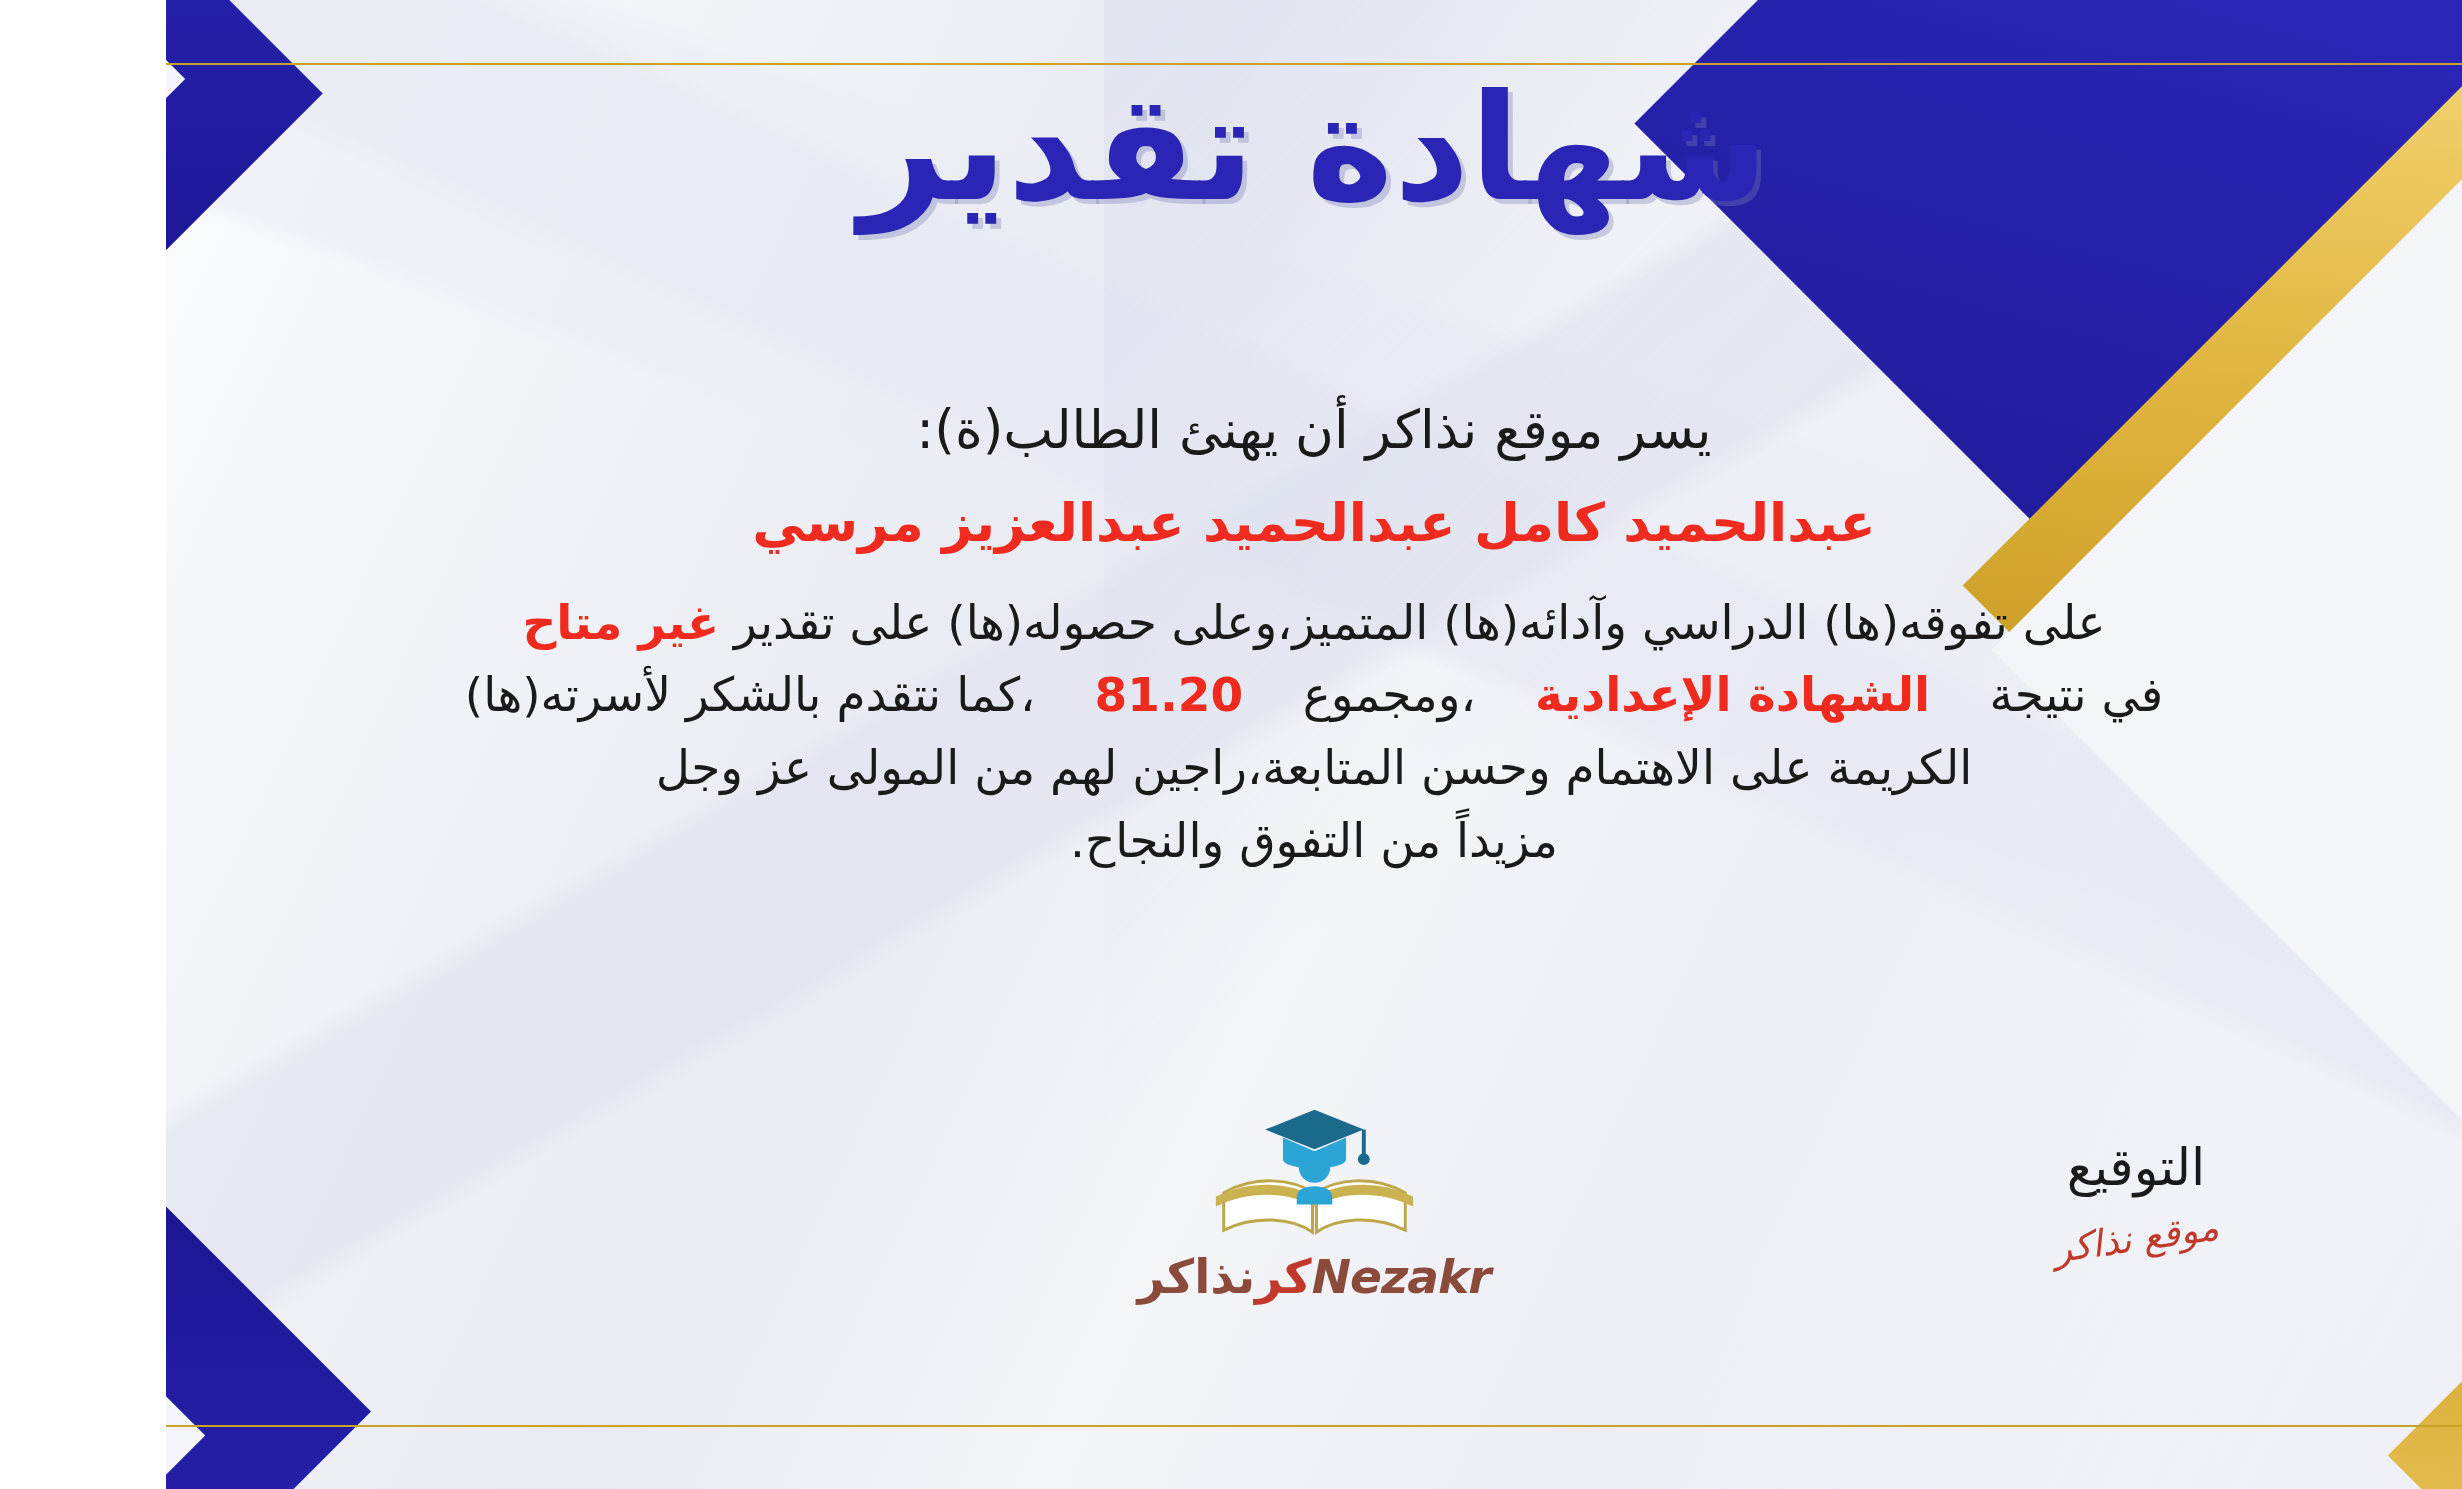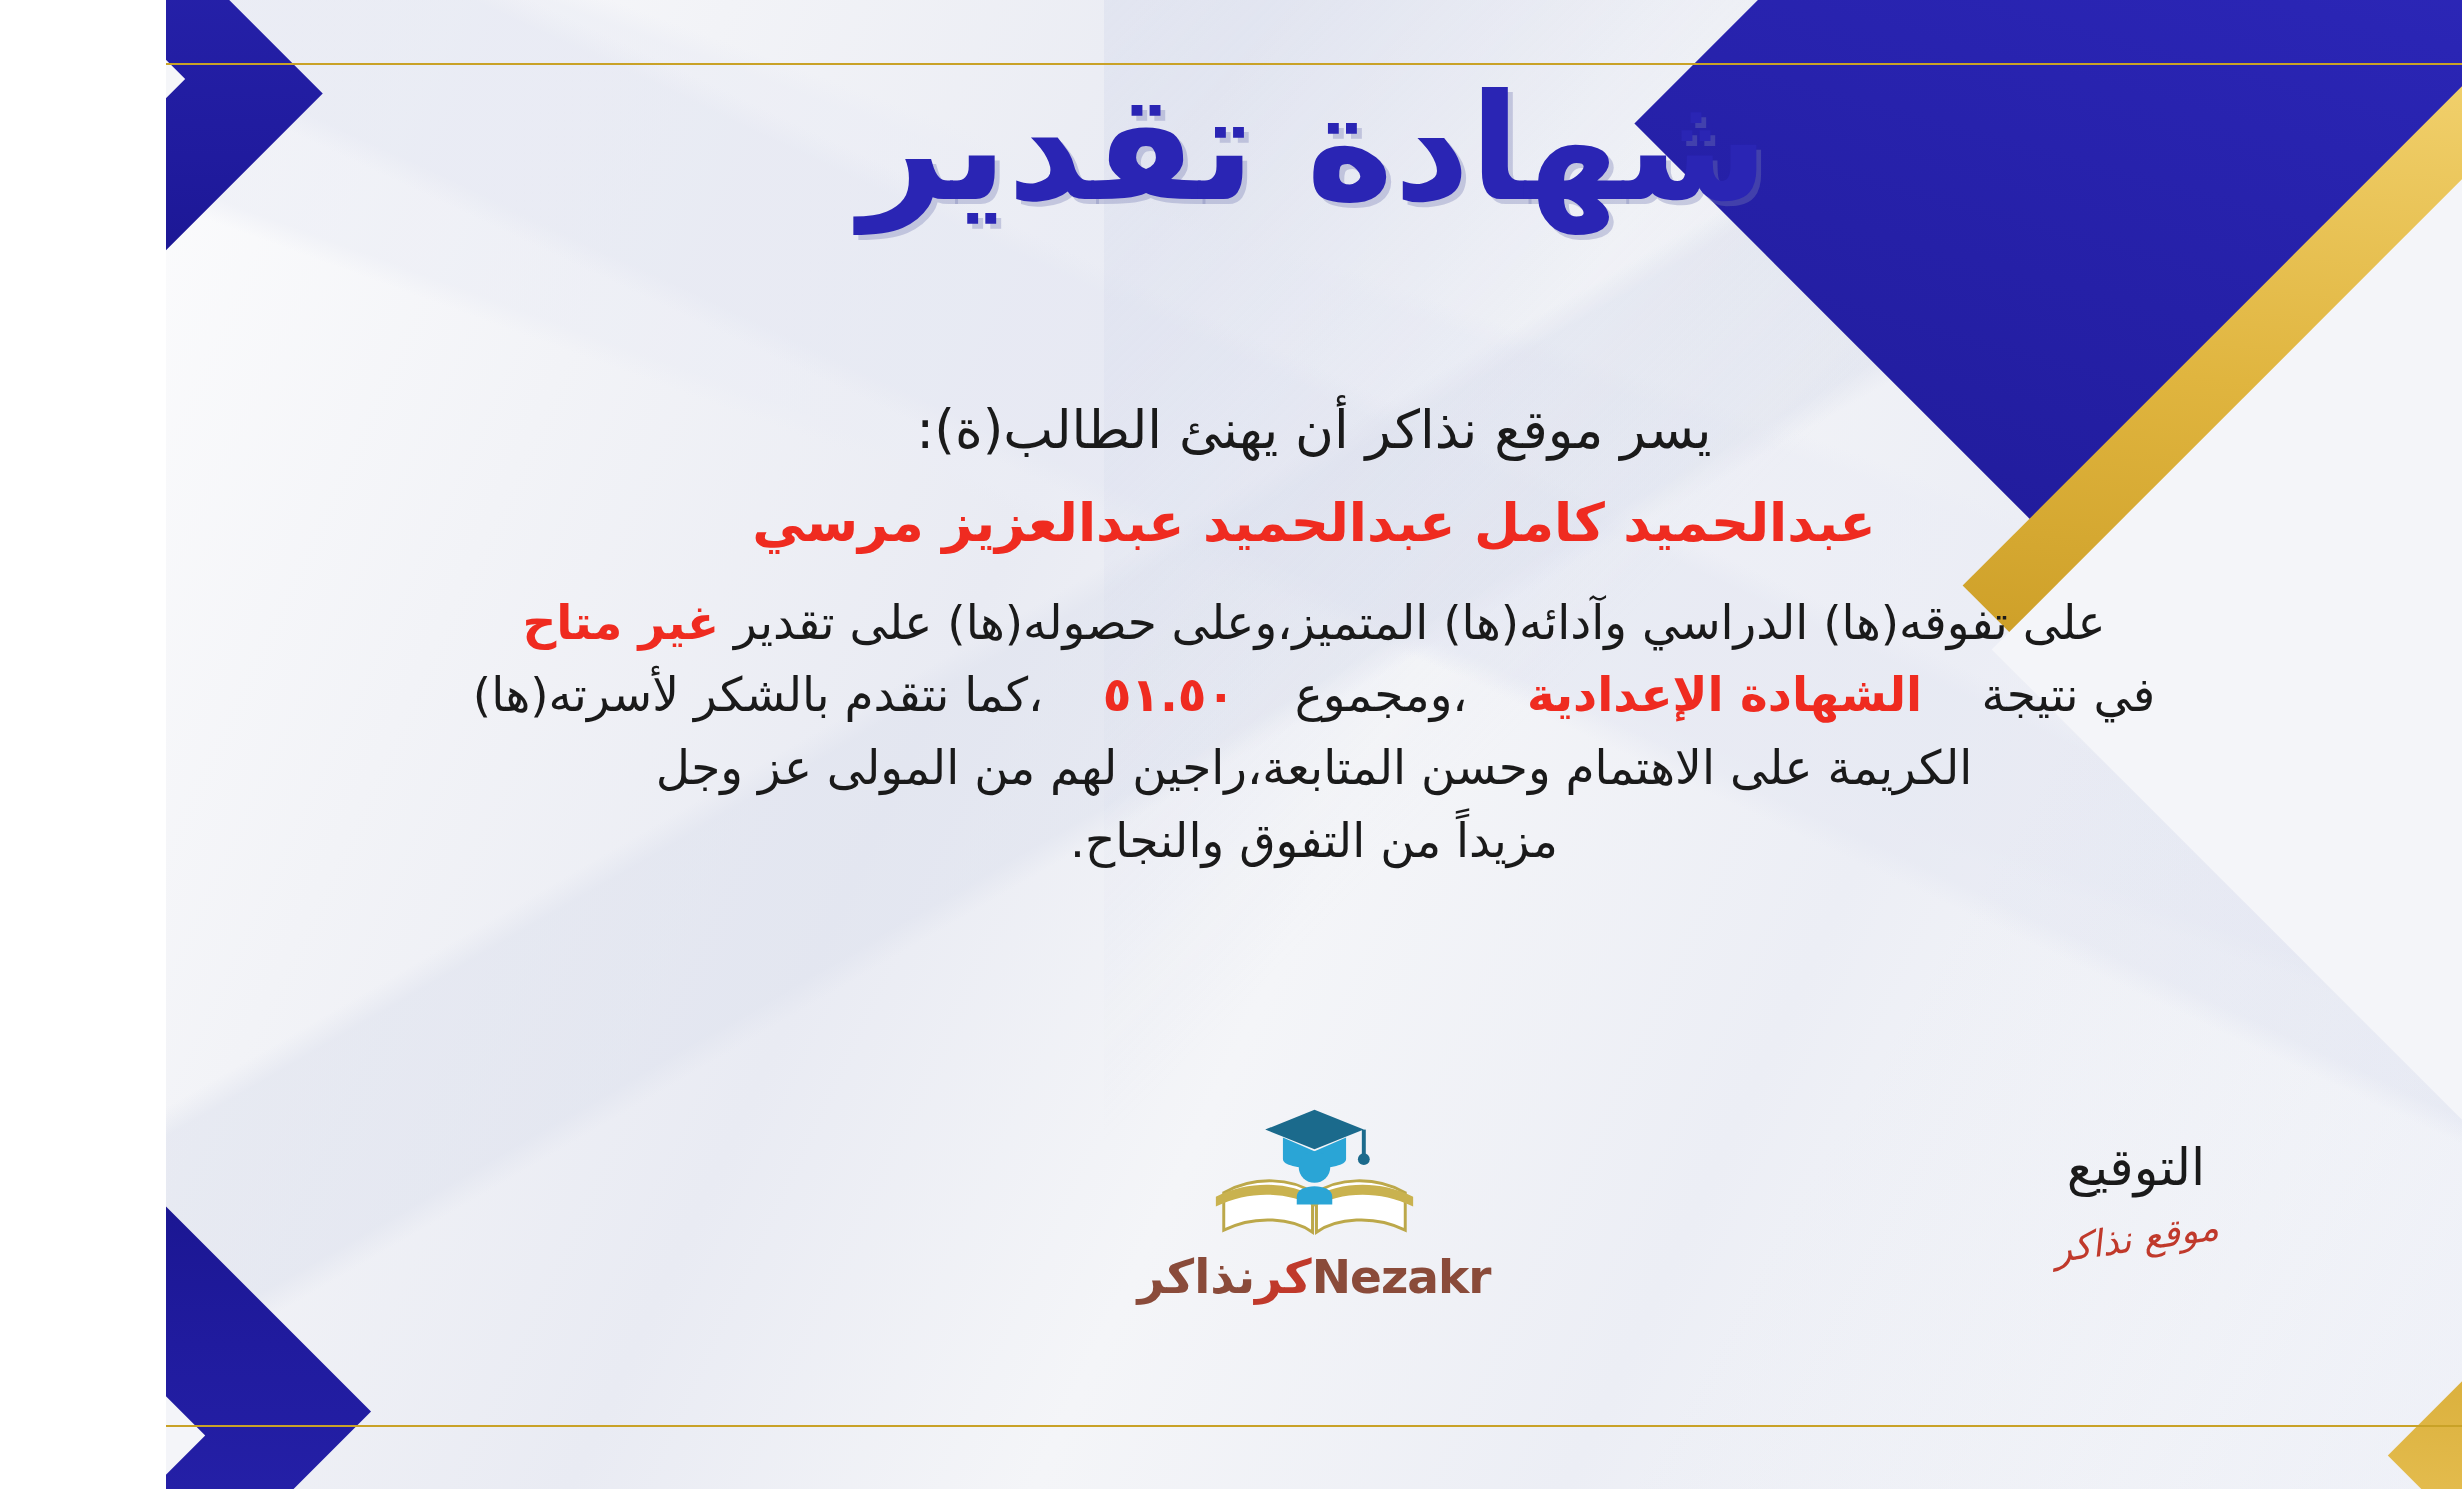--- a/index.html
+++ b/index.html
@@ -236,21 +236,21 @@
   }
   .logo-mark { display: block; margin: 0 auto; }
   .logo-text {
     margin-top: 3px;
     font-size: 47px;
     font-weight: bold;
     color: #8a4b3a;
     direction: rtl;
     letter-spacing: -1px;
   }
-  .logo-text .latin { color: #8a4b3a; }
+  .logo-text .latin { color: #8a4b3a; font-style: italic; }
   .logo-text .accent { color: #c0392b; }
 </style>
 </head>
 <body>
 
 <div class="certificate">
 
   <div class="poly poly-a"></div>
   <div class="poly poly-b"></div>
 
@@ -292,21 +292,21 @@
       <div class="paragraph">
         <span>على تفوقه(ها) الدراسي وآدائه(ها) المتميز،وعلى حصوله(ها) على تقدير</span>
         <span class="hl-red">غير متاح</span>
         <br>
         <span>في نتيجة</span>
         <span class="spacer-wide"></span>
         <span class="hl-red">الشهادة الإعدادية</span>
         <span class="spacer-wide"></span>
         <span>،ومجموع</span>
         <span class="spacer-wide"></span>
-        <span class="hl-red">٥١.٥٠</span>
+        <span class="hl-red">81.20</span>
         <span class="spacer-wide"></span>
         <span>،كما نتقدم بالشكر لأسرته(ها)</span>
         <br>
         <span>الكريمة على الاهتمام وحسن المتابعة،راجين لهم من المولى عز وجل</span>
         <br>
         <span>مزيداً من التفوق والنجاح.</span>
       </div>
     </div>
 
     <div class="signature">

